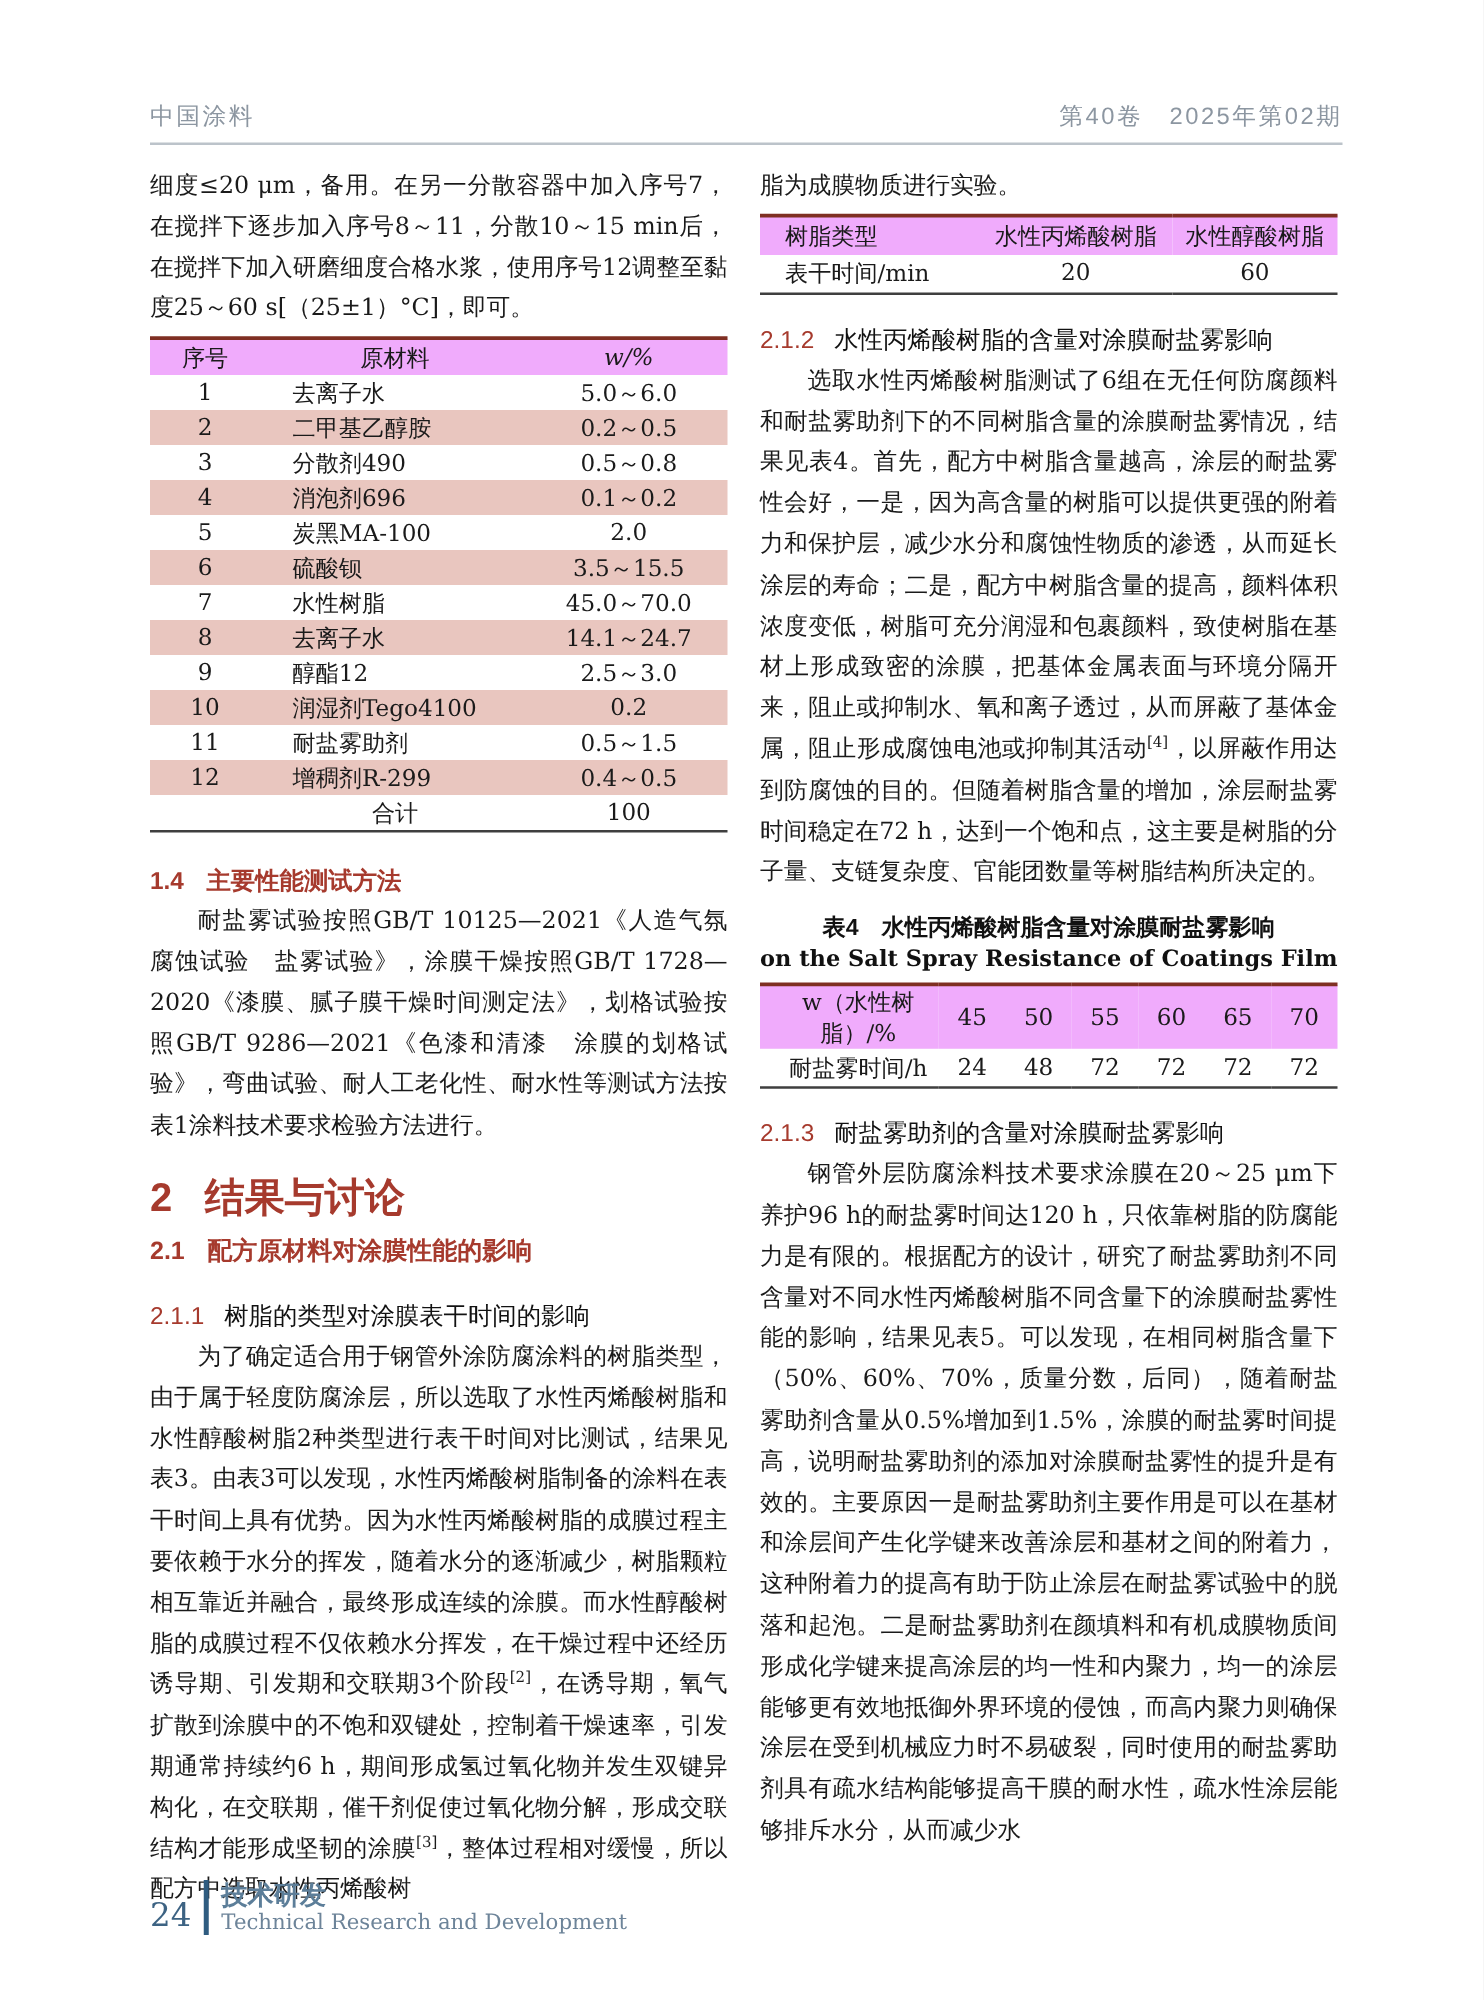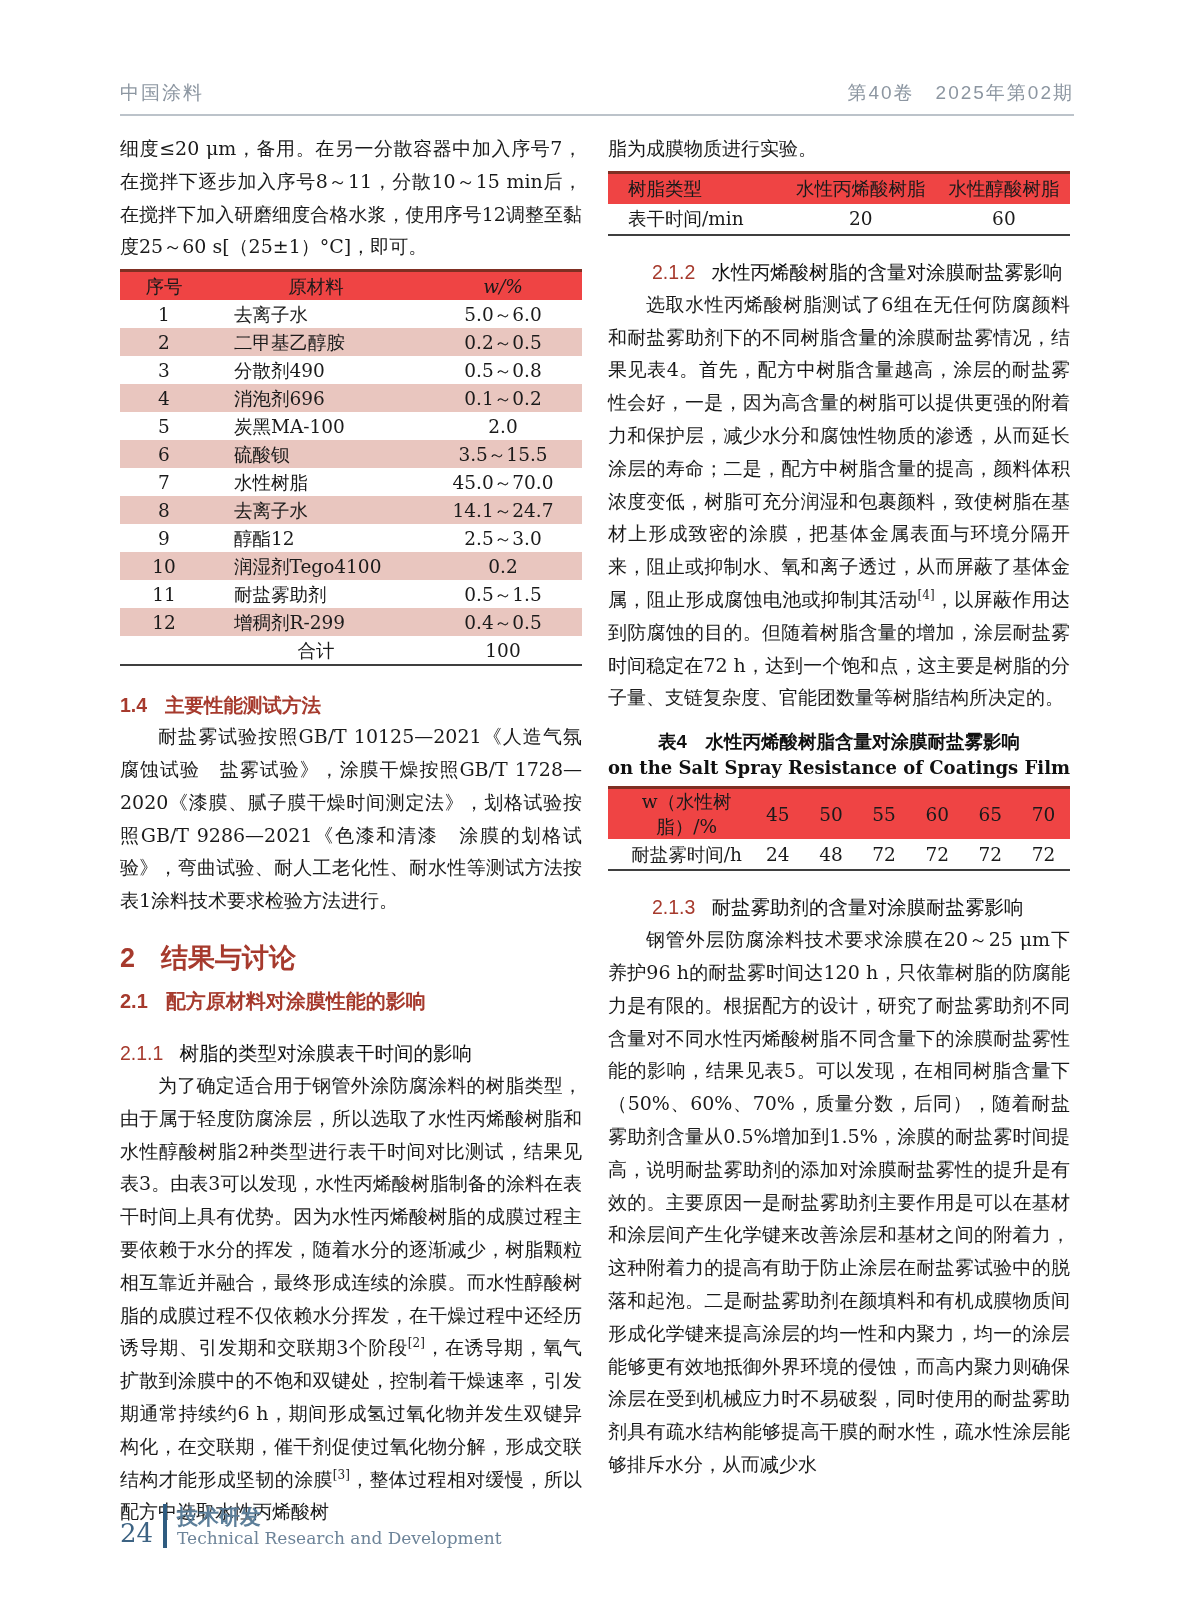--- a/index.html
+++ b/index.html
@@ -41,51 +41,51 @@
     font-family:"DejaVu Serif","Liberation Serif",serif;
     font-weight:bold;font-size:18px;line-height:25px;color:#111;
   }
   
   table.tbl{
     width:100%;border-collapse:collapse;margin-top:6px;
     border-top:3px solid #7f2f23;border-bottom:2px solid #3f3f3f;
     font-size:18.5px;
   }
   table.tbl th,table.tbl td{font-weight:normal;padding:0;}
-  table.tbl th{background:#ef4444;}
+  table.tbl th{background:#f0abfc;}
   .t2 th,.t2 td{height:28px;}
   .t2 tbody tr:nth-child(even) td{background:#e9c6bf;}
   .t2 th:nth-child(1),.t2 td:nth-child(1){width:88px;text-align:center;}
   .t2 th:nth-child(2){text-align:center;}
   .t2 td:nth-child(2){text-align:left;padding-left:26px;}
   .t2 th:nth-child(3),.t2 td:nth-child(3){width:158px;text-align:center;}
   .t2 tbody tr:last-child td:nth-child(2){text-align:center;padding-left:0;}
   .t3 th,.t3 td,.t4 th,.t4 td{height:30px;text-align:center;}
   .t3 th:first-child,.t3 td:first-child{width:38%;text-align:left;padding-left:20px;}
   .t4 th:first-child,.t4 td:first-child{width:31%;text-align:center;padding-left:14px;}
   .iti{font-style:italic;}
   
   .h-red{
     font-family:"Liberation Sans","DejaVu Sans",sans-serif;
     color:#a63a2d;font-weight:bold;
   }
   .h14{margin-top:24px;font-size:19.5px;line-height:30px;}
   .h14 .num{margin-right:18px;}
-  .h2big{margin-top:20px;font-size:27px;line-height:42px;}
+  .h2big{margin-top:20px;font-size:32px;line-height:42px;}
   .h2big .num{margin-right:26px;}
   .h21{margin-top:6px;font-size:20px;line-height:32px;}
   .h21 .num{margin-right:18px;}
   .h3rd{
     margin-top:20px;
     font-family:"Liberation Sans","DejaVu Sans",sans-serif;
     font-size:19.5px;line-height:32px;font-weight:normal;color:#111;
   }
   .h3rd .num{color:#a63a2d;margin-right:16px;}
   .mt8{margin-top:8px;}
-  .mt20{margin-top:20px;margin-left:44px;}
+  .mt20{margin-top:20px;}
   
   .footer{
     position:absolute;left:120px;bottom:52px;
     display:flex;align-items:center;
   }
   .footer .pageno{
     font-family:"DejaVu Serif",serif;
     font-size:26px;color:#3d6383;margin-right:10px;align-self:flex-end;
   }
   .footer .bar{width:4px;height:44px;background:#2f5c80;margin-right:10px;}

